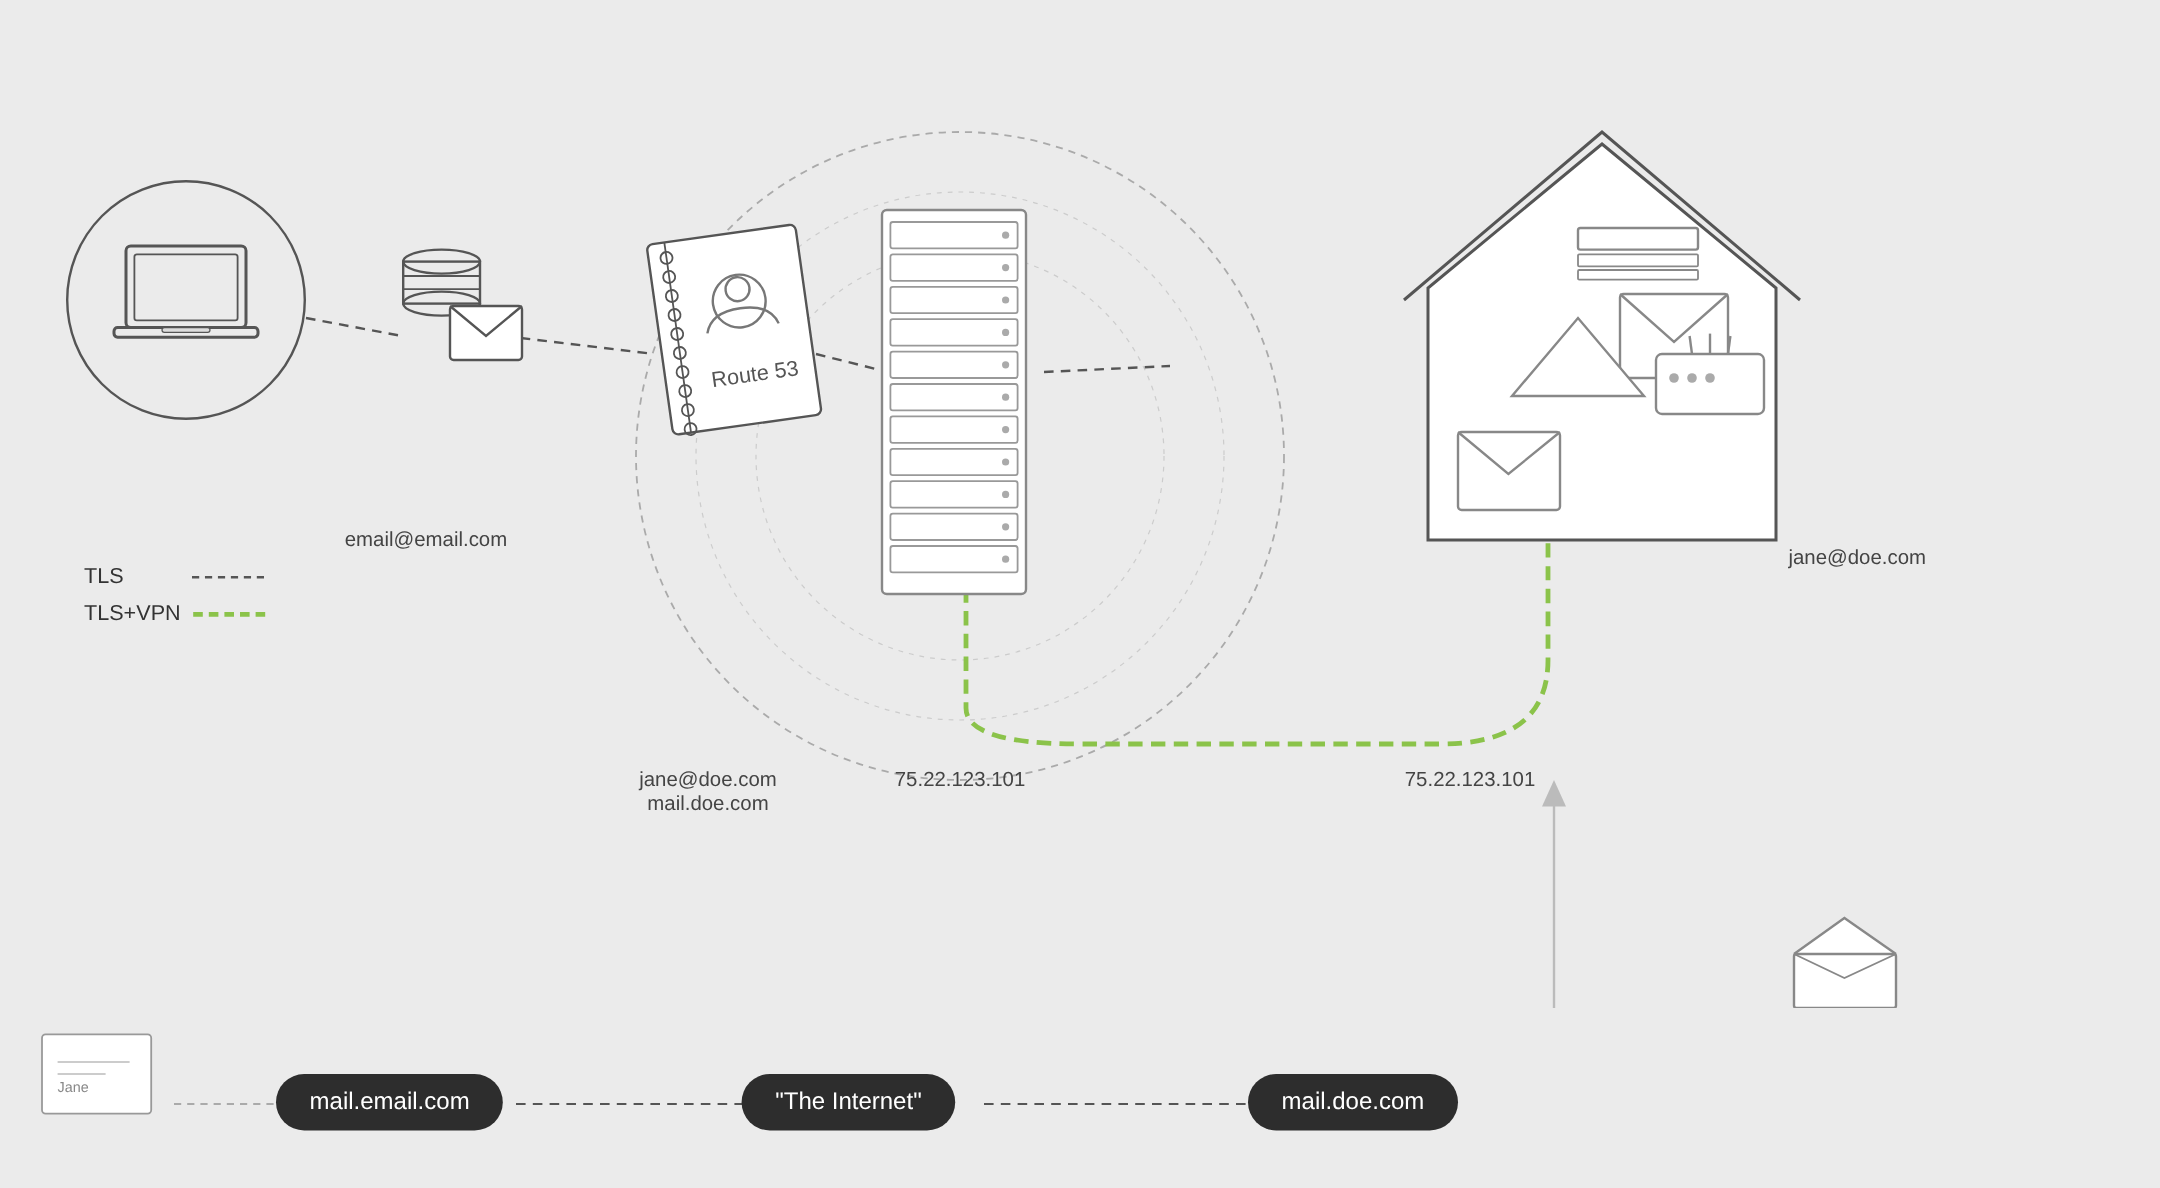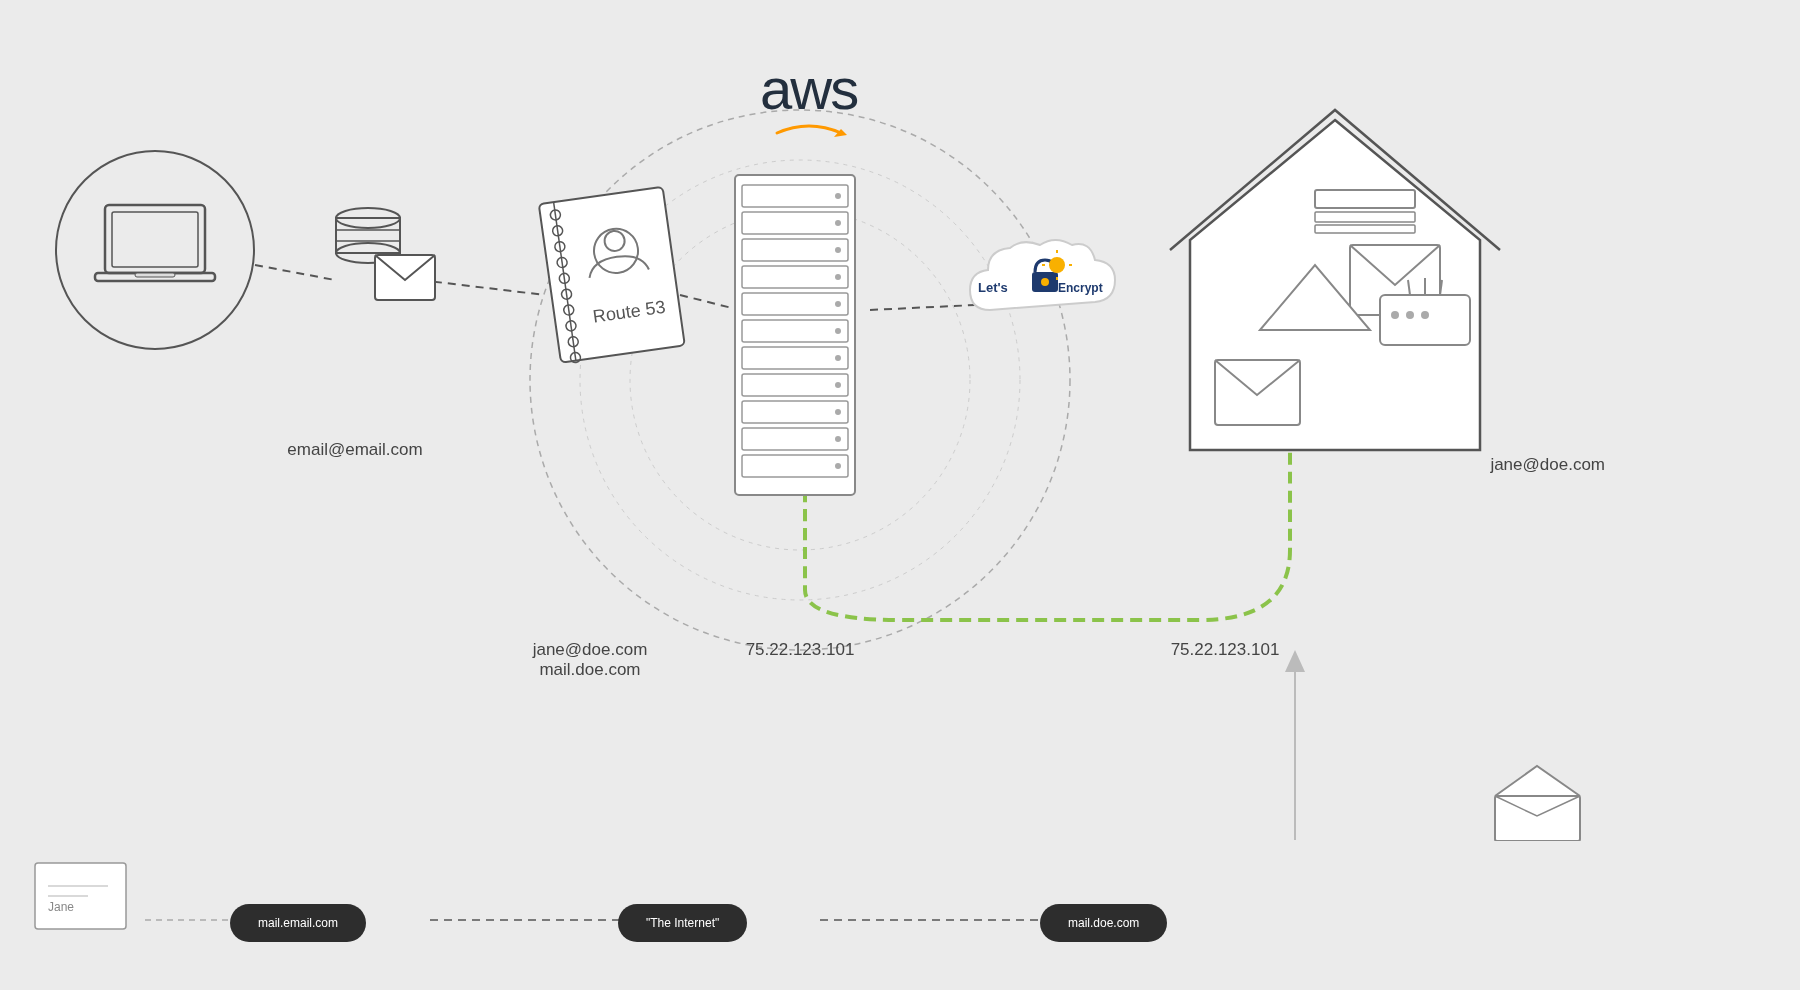--- a/index.html
+++ b/index.html
@@ -133,21 +133,21 @@
       text-align: center;
     }
 
     
     .pill {
       position: absolute;
       background: #2d2d2d;
       color: white;
       border-radius: 30px;
       padding: 12px 28px;
-      font-size: 12px;
+      font-size: 20px;
       font-weight: 400;
       white-space: nowrap;
     }
   </style>
 </head>
 <body>
 
 <div class="diagram-container">
 
   <svg class="lines-svg" viewBox="0 0 1800 990">
@@ -170,29 +170,20 @@
     <line x1="145" y1="920" x2="230" y2="920" stroke="#aaa" stroke-width="1.5" stroke-dasharray="6,5"></line>
 
     <line x1="430" y1="920" x2="620" y2="920" stroke="#555" stroke-width="1.5" stroke-dasharray="8,6"></line>
 
     <line x1="820" y1="920" x2="1050" y2="920" stroke="#555" stroke-width="1.5" stroke-dasharray="8,6"></line>
 
     <line x1="1295" y1="840" x2="1295" y2="670" stroke="#bbb" stroke-width="2"></line>
     <polygon points="1295,650 1285,672 1305,672" fill="#bbb"></polygon>
   </svg>
 
-  <div class="aws-logo">
-    <div class="aws-text">aws</div>
-    <div class="aws-arrow">
-      <svg width="80" height="22" viewBox="0 0 80 22">
-        <path d="M8 16 Q40 2 72 16" fill="none" stroke="#ff9900" stroke-width="3" stroke-linecap="round"></path>
-        <polygon points="72,12 78,18 65,20" fill="#ff9900"></polygon>
-      </svg>
-    </div>
-  </div>
 
   <div class="laptop-circle">
     <svg width="130" height="110" viewBox="0 0 130 110">
 
       <rect x="15" y="10" width="100" height="68" rx="4" fill="none" stroke="#555" stroke-width="2.5"></rect>
       <rect x="22" y="17" width="86" height="55" rx="2" fill="none" stroke="#555" stroke-width="1.5"></rect>
 
       <rect x="5" y="78" width="120" height="8" rx="3" fill="none" stroke="#555" stroke-width="2.5"></rect>
       <rect x="45" y="78" width="40" height="4" rx="2" fill="#ddd" stroke="#555" stroke-width="1"></rect>
     </svg>
@@ -262,40 +253,20 @@
       <circle cx="108" cy="134" r="3" fill="#aaa"></circle>
       <circle cx="108" cy="161" r="3" fill="#aaa"></circle>
       <circle cx="108" cy="188" r="3" fill="#aaa"></circle>
       <circle cx="108" cy="215" r="3" fill="#aaa"></circle>
       <circle cx="108" cy="242" r="3" fill="#aaa"></circle>
       <circle cx="108" cy="269" r="3" fill="#aaa"></circle>
       <circle cx="108" cy="296" r="3" fill="#aaa"></circle>
     </svg>
   </div>
 
-  <div class="lets-encrypt">
-    <svg width="170" height="130" viewBox="0 0 170 130">
-
-      <path d="M30 90 Q10 90 10 70 Q10 52 28 50 Q28 30 50 28 Q62 18 80 25 Q95 15 112 25 Q130 20 135 40 Q155 42 155 60 Q155 80 135 82 Z" fill="white" stroke="#ccc" stroke-width="2"></path>
-
-      <rect x="72" y="52" width="26" height="20" rx="3" fill="#1e3a6e" stroke="none"></rect>
-      <path d="M75 52 Q75 40 85 40 Q95 40 95 52" fill="none" stroke="#1e3a6e" stroke-width="3"></path>
-      <circle cx="85" cy="62" r="4" fill="#f9b000"></circle>
-
-      <text x="18" y="72" font-size="13" fill="#1e3a6e" font-family="sans-serif" font-weight="bold">Let's</text>
-
-      <text x="98" y="72" font-size="12" fill="#1e3a6e" font-family="sans-serif" font-weight="bold">Encrypt</text>
-
-      <circle cx="97" cy="45" r="8" fill="#f9b000"></circle>
-      <line x1="97" y1="33" x2="97" y2="30" stroke="#f9b000" stroke-width="2"></line>
-      <line x1="97" y1="57" x2="97" y2="60" stroke="#f9b000" stroke-width="2"></line>
-      <line x1="85" y1="45" x2="82" y2="45" stroke="#f9b000" stroke-width="2"></line>
-      <line x1="109" y1="45" x2="112" y2="45" stroke="#f9b000" stroke-width="2"></line>
-    </svg>
-  </div>
 
   <div class="house">
     <svg width="350" height="370" viewBox="0 0 350 370">
 
       <polygon points="175,20 320,140 320,350 30,350 30,140" fill="white" stroke="#555" stroke-width="2.5"></polygon>
 
       <polyline points="10,150 175,10 340,150" fill="none" stroke="#555" stroke-width="2.5"></polyline>
 
       <rect x="155" y="90" width="100" height="18" rx="2" fill="none" stroke="#888" stroke-width="2"></rect>
       <rect x="155" y="112" width="100" height="10" rx="1" fill="none" stroke="#888" stroke-width="1.5"></rect>
@@ -313,20 +284,30 @@
 
       <circle cx="235" cy="215" r="4" fill="#aaa"></circle>
       <circle cx="250" cy="215" r="4" fill="#aaa"></circle>
       <circle cx="265" cy="215" r="4" fill="#aaa"></circle>
 
       <rect x="55" y="260" width="85" height="65" rx="3" fill="white" stroke="#888" stroke-width="2"></rect>
       <polyline points="55,260 97,295 140,260" fill="none" stroke="#888" stroke-width="2"></polyline>
     </svg>
   </div>
 
+  <div class="legend">
+    <div class="legend-item">
+      <span style="min-width:80px;">TLS</span>
+      <div class="legend-line"></div>
+    </div>
+    <div class="legend-item">
+      <span style="min-width:80px;">TLS+VPN</span>
+      <div class="legend-line-green"></div>
+    </div>
+  </div>
 
   <div class="label" style="top:440px; left:275px; width:160px;">
     <span>email@email.com</span>
   </div>
 
   <div class="label" style="top:640px; left:500px; width:180px;">
     <span>jane@doe.com</span><br>
     <span>mail.doe.com</span>
   </div>
 

